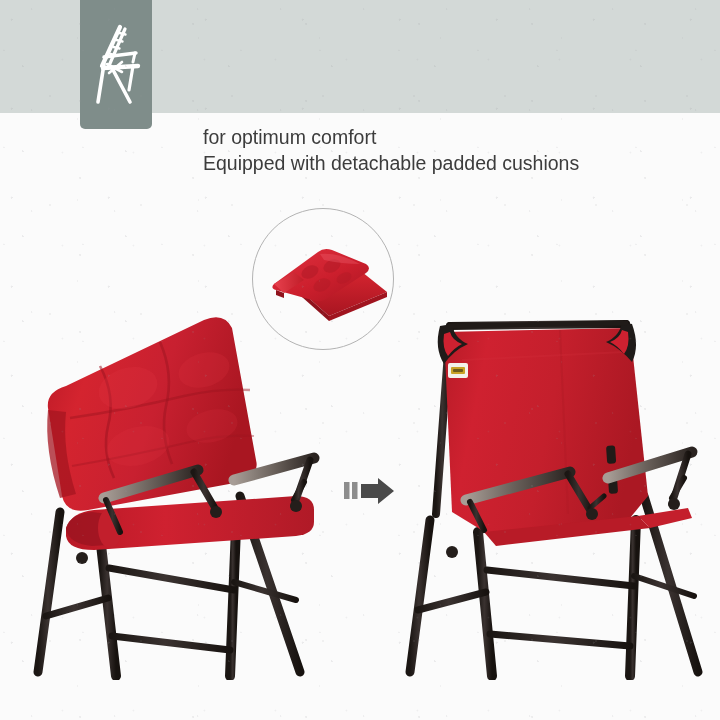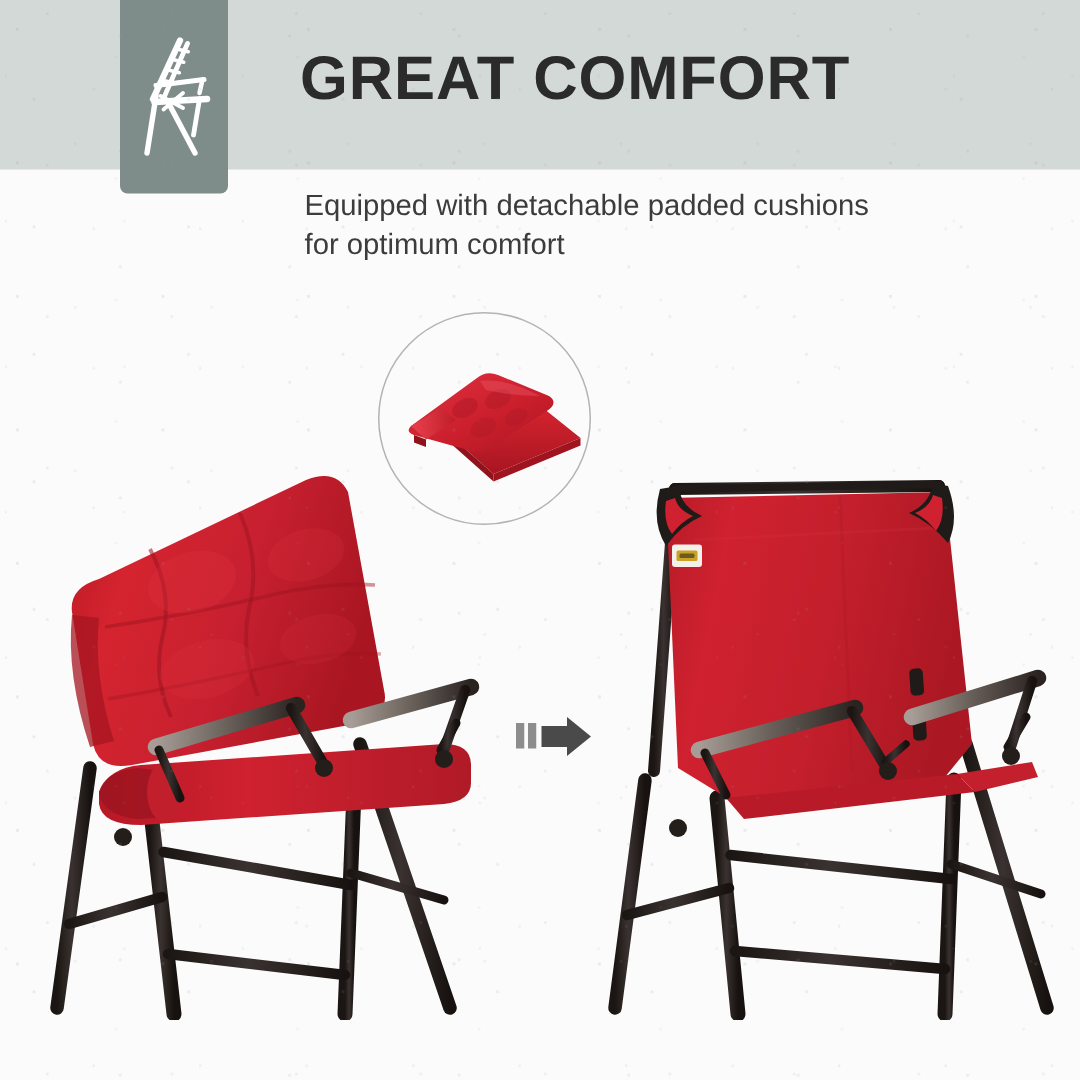--- a/index.html
+++ b/index.html
@@ -137,25 +137,24 @@
         <path d="M18 40 L33 48" stroke="#ffffff" stroke-width="2.6" stroke-linecap="round"></path>
         <path d="M33 38 L20 49" stroke="#ffffff" stroke-width="2.6" stroke-linecap="round"></path>
 
         <path d="M15 40 L9 78" stroke="#ffffff" stroke-width="3.6" stroke-linecap="round"></path>
         <path d="M23 44 L41 78" stroke="#ffffff" stroke-width="3.6" stroke-linecap="round"></path>
         <path d="M44 42 L40 66" stroke="#ffffff" stroke-width="3.2" stroke-linecap="round"></path>
       </svg>
     </span>
   </div>
 
-  <div class="headline">GREAT COMFORT</div>
 
   <div class="subhead">
+    <div>for optimum comfort</div>
     <div>Equipped with detachable padded cushions</div>
-    <div>for optimum comfort</div>
   </div>
 
   <div class="callout"></div>
   <div class="callout-art">
     <svg viewBox="0 0 156 156" fill="none">
       <defs>
         <linearGradient id="cu1" x1="0" y1="0" x2="1" y2="1">
           <stop offset="0%" stop-color="#e03240"></stop>
           <stop offset="55%" stop-color="#cc1f2d"></stop>
           <stop offset="100%" stop-color="#aa1622"></stop>

